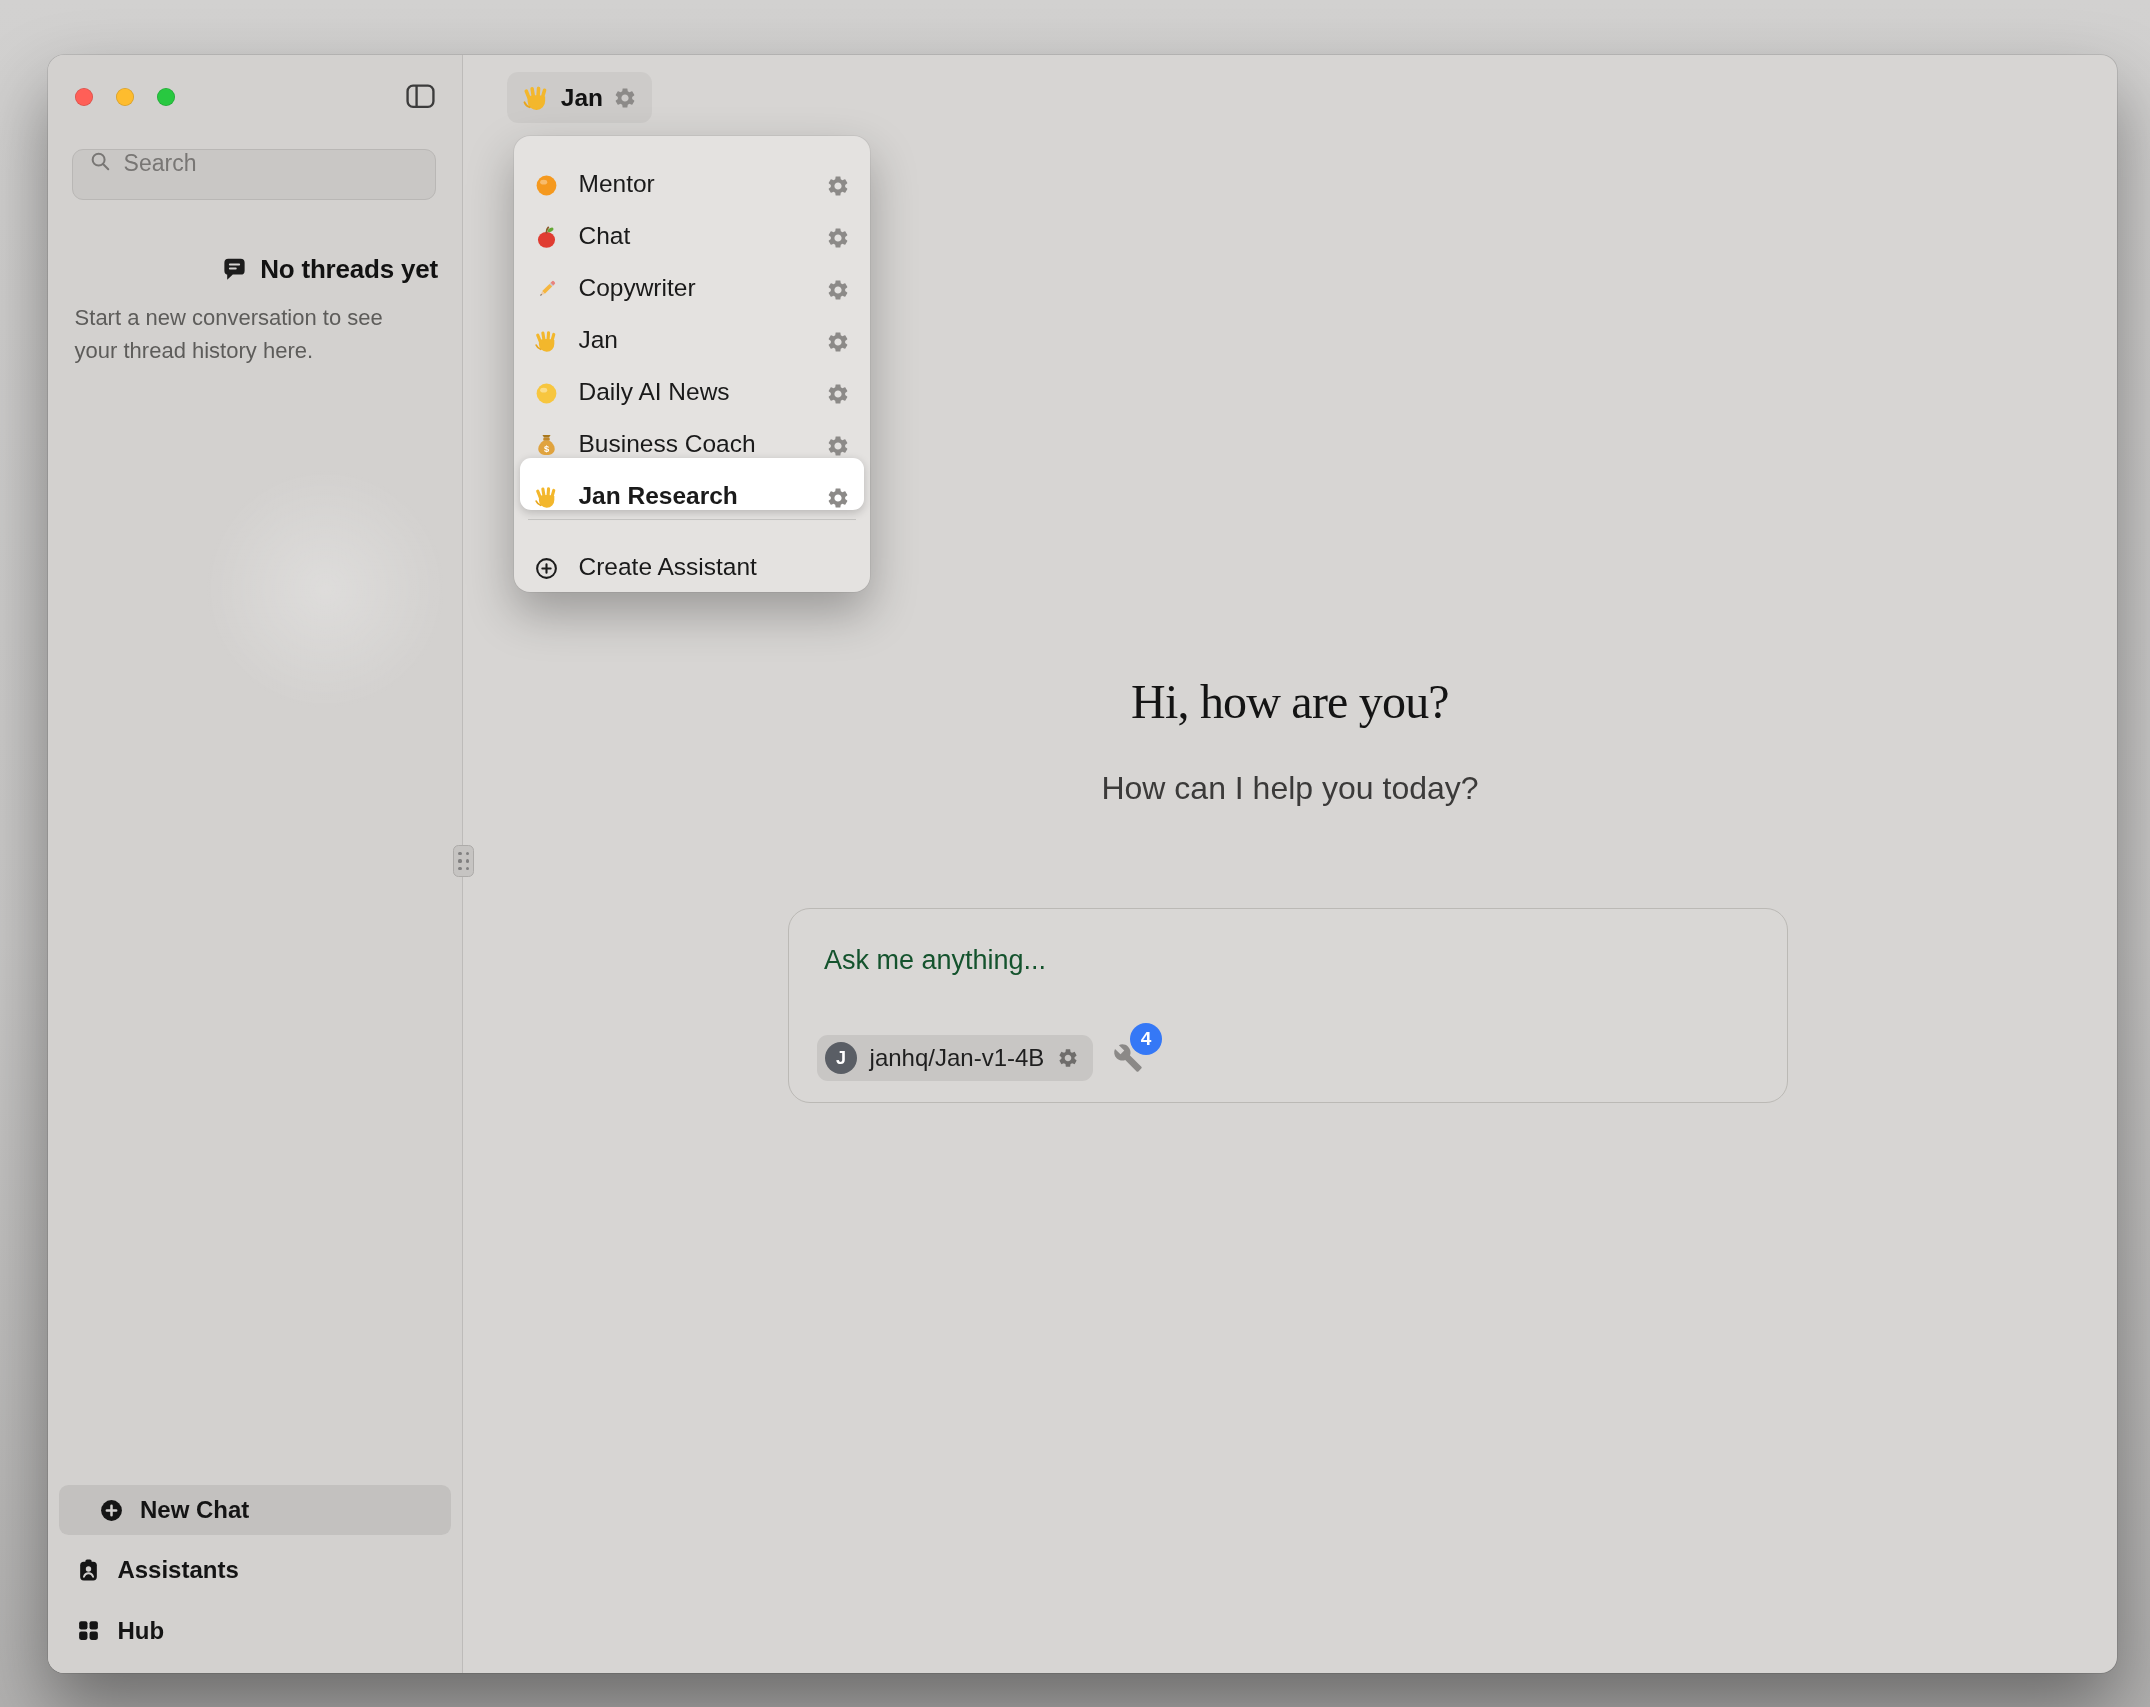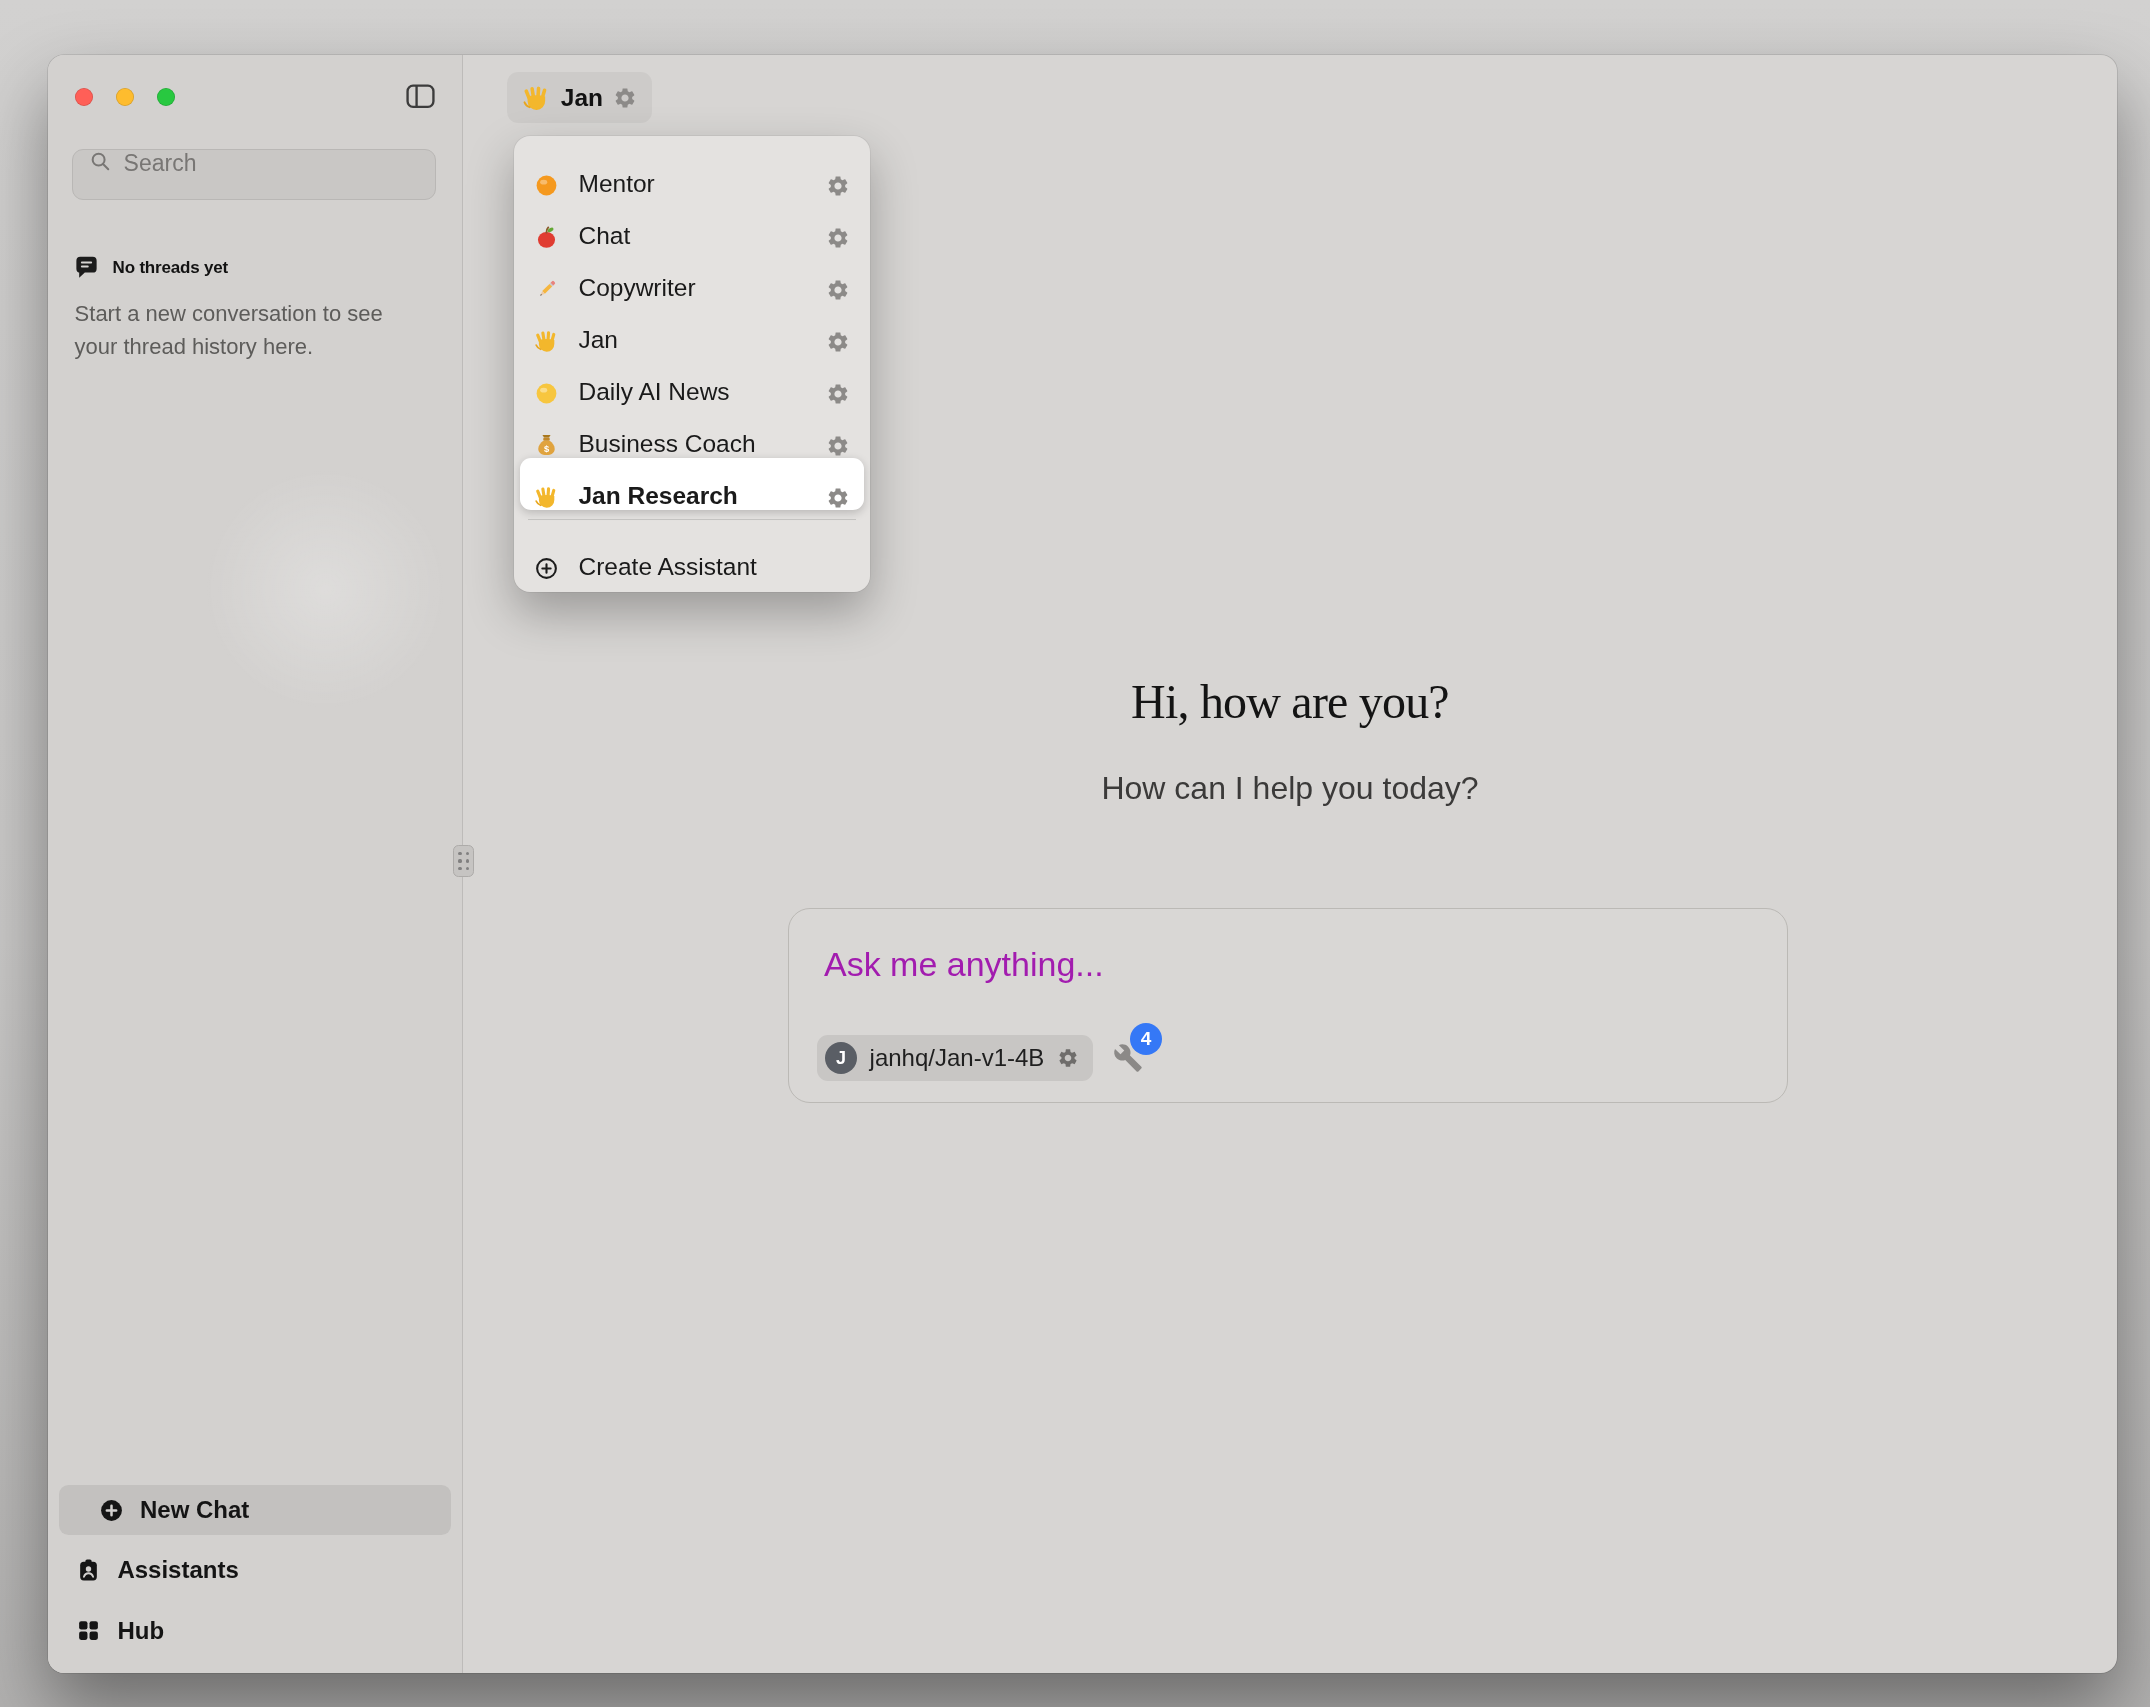--- a/index.html
+++ b/index.html
@@ -31,21 +31,21 @@
   .tl.yellow { background:#febc2e; }
   .tl.green { background:#28c840; }
   .sidebar-toggle { margin-left:auto; background:none; border:none; padding:0; display:flex; cursor:pointer; }
   .search {
     position:absolute; top:94px; left:24px; right:26px; height:51px;
     background:#c9c7c5; border:0.8px solid #b9b7b5; border-radius:11px;
     display:flex; gap:12.6px; padding:0 16px;
     color:#787674; font-size:23px;
   }
   .empty { position:absolute; top:199px; left:25px; right:24px; }
-  .empty-title-row { display:flex; align-items:center; gap:12.6px; font-size:17px; font-weight:700; color:#121212; letter-spacing:-0.2px; }
+  .empty-title-row { display:flex; align-items:center; gap:12.6px; font-size:26px; font-weight:700; color:#121212; letter-spacing:-0.2px;justify-content:flex-end; }
   .empty p { margin:17.4px 0 0 1.6px; font-size:22px; line-height:1.48; color:#5d5c5a; max-width:348px; }
   .sidebar-bottom { position:absolute; left:11px; right:11px; bottom:17.4px; display:flex; flex-direction:column; gap:10.3px; }
   .nav-row {
     display:flex; align-items:center; gap:16px; height:50px; padding:0 17.4px;
     border-radius:9.5px; font-size:24px; font-weight:600; color:#141414; cursor:pointer;
   }
   .nav-row.active { background:#c3c1bf;padding-left:40px; }
   
   .main { position:absolute; left:415px; top:0; right:0; bottom:0; }
   .assistant-chip {
@@ -71,21 +71,21 @@
   .hero h1 {
     margin:0; font-family:"Liberation Serif", serif; font-weight:400;
     font-size:48px; line-height:1; color:#141414; letter-spacing:-0.8px;
   }
   .hero p { margin:44px 0 16px 0; font-size:32px; color:#3b3a39; }
   .composer {
     position:absolute; left:325px; top:853px; width:1000px; height:195px;
     border:1.6px solid #bbb9b5; border-radius:22px;
     background:rgba(255,255,255,0.05); cursor:text;
   }
-  .composer-placeholder { position:absolute; left:35px; top:36px; font-size:34px; color:#a21caf; }
+  .composer-placeholder { position:absolute; left:35px; top:36px; font-size:27px; color:#14532d; }
   .composer-bottom { position:absolute; left:28px; bottom:20.6px; display:flex; align-items:center; gap:20px; }
   .model-chip {
     display:flex; align-items:center; gap:12.6px; height:46px; padding:0 14.2px 0 8px;
     background:#c8c6c4; border-radius:11px; font-size:24px; font-weight:500; color:#1f1f1f; cursor:pointer;
   }
   .model-avatar {
     width:32px; height:32px; border-radius:50%; background:#5a5e65; color:#fff;
     display:flex; align-items:center; justify-content:center; font-size:18px; font-weight:700;
   }
   .tools { position:relative; display:flex; cursor:pointer; }

